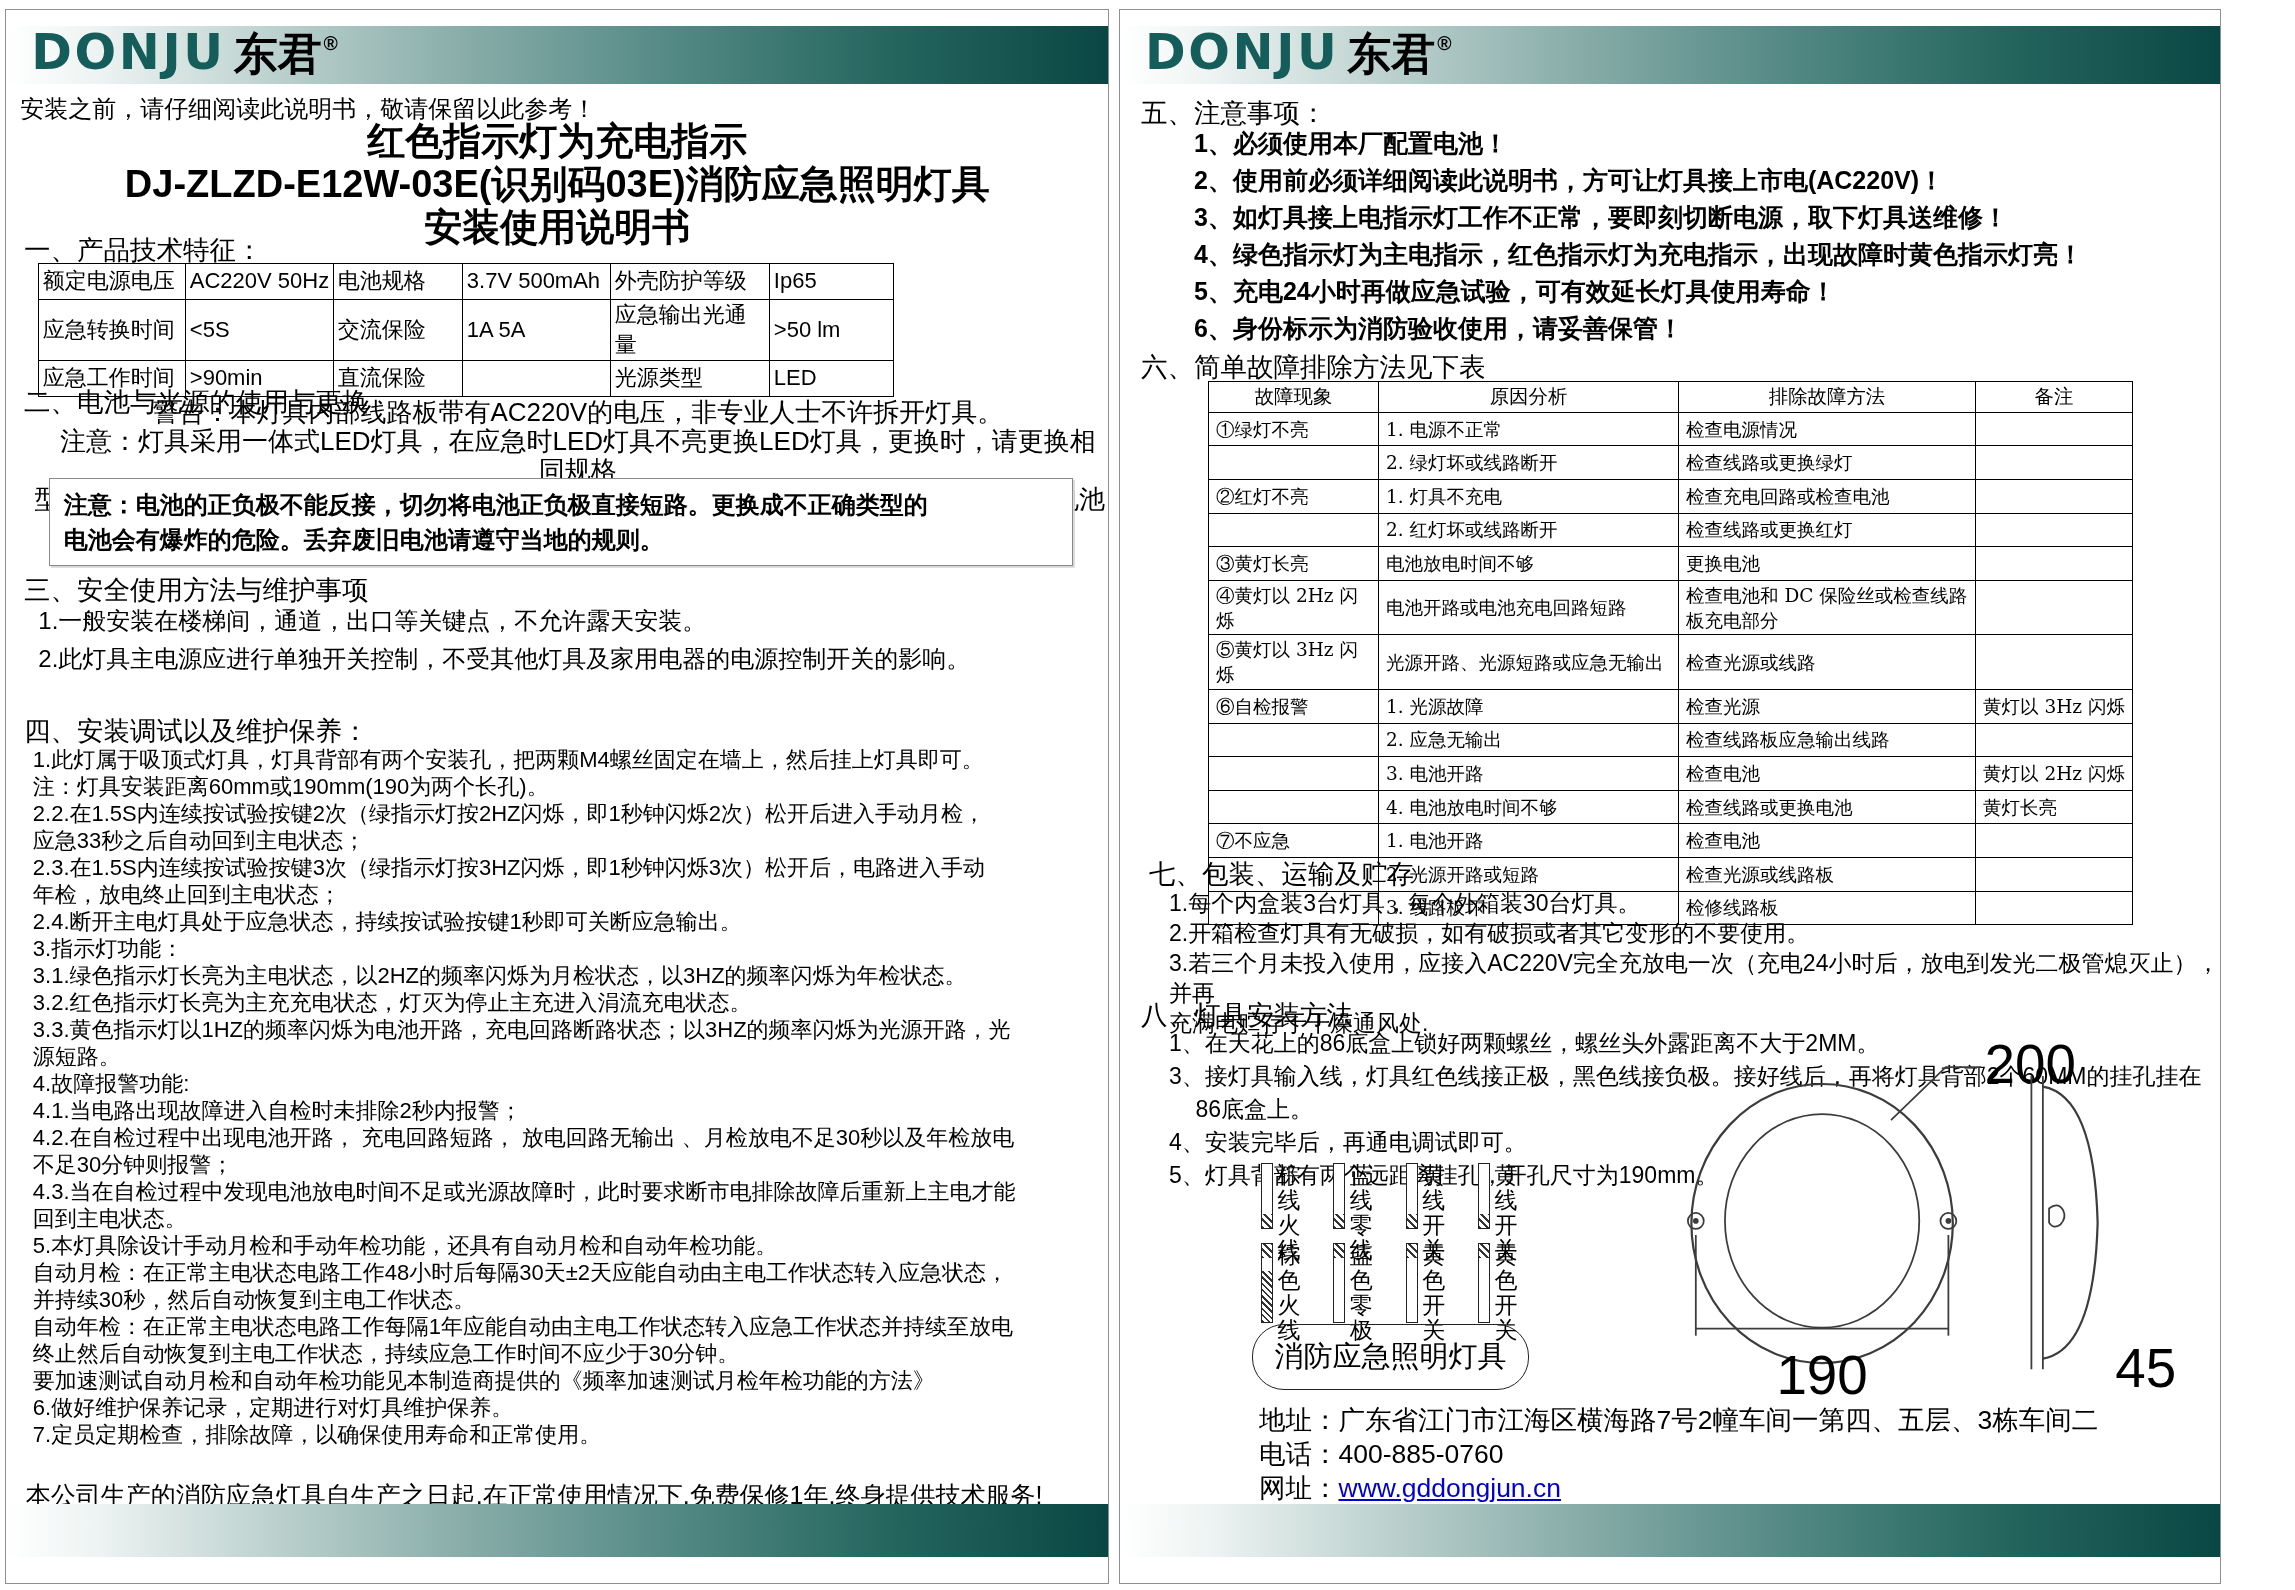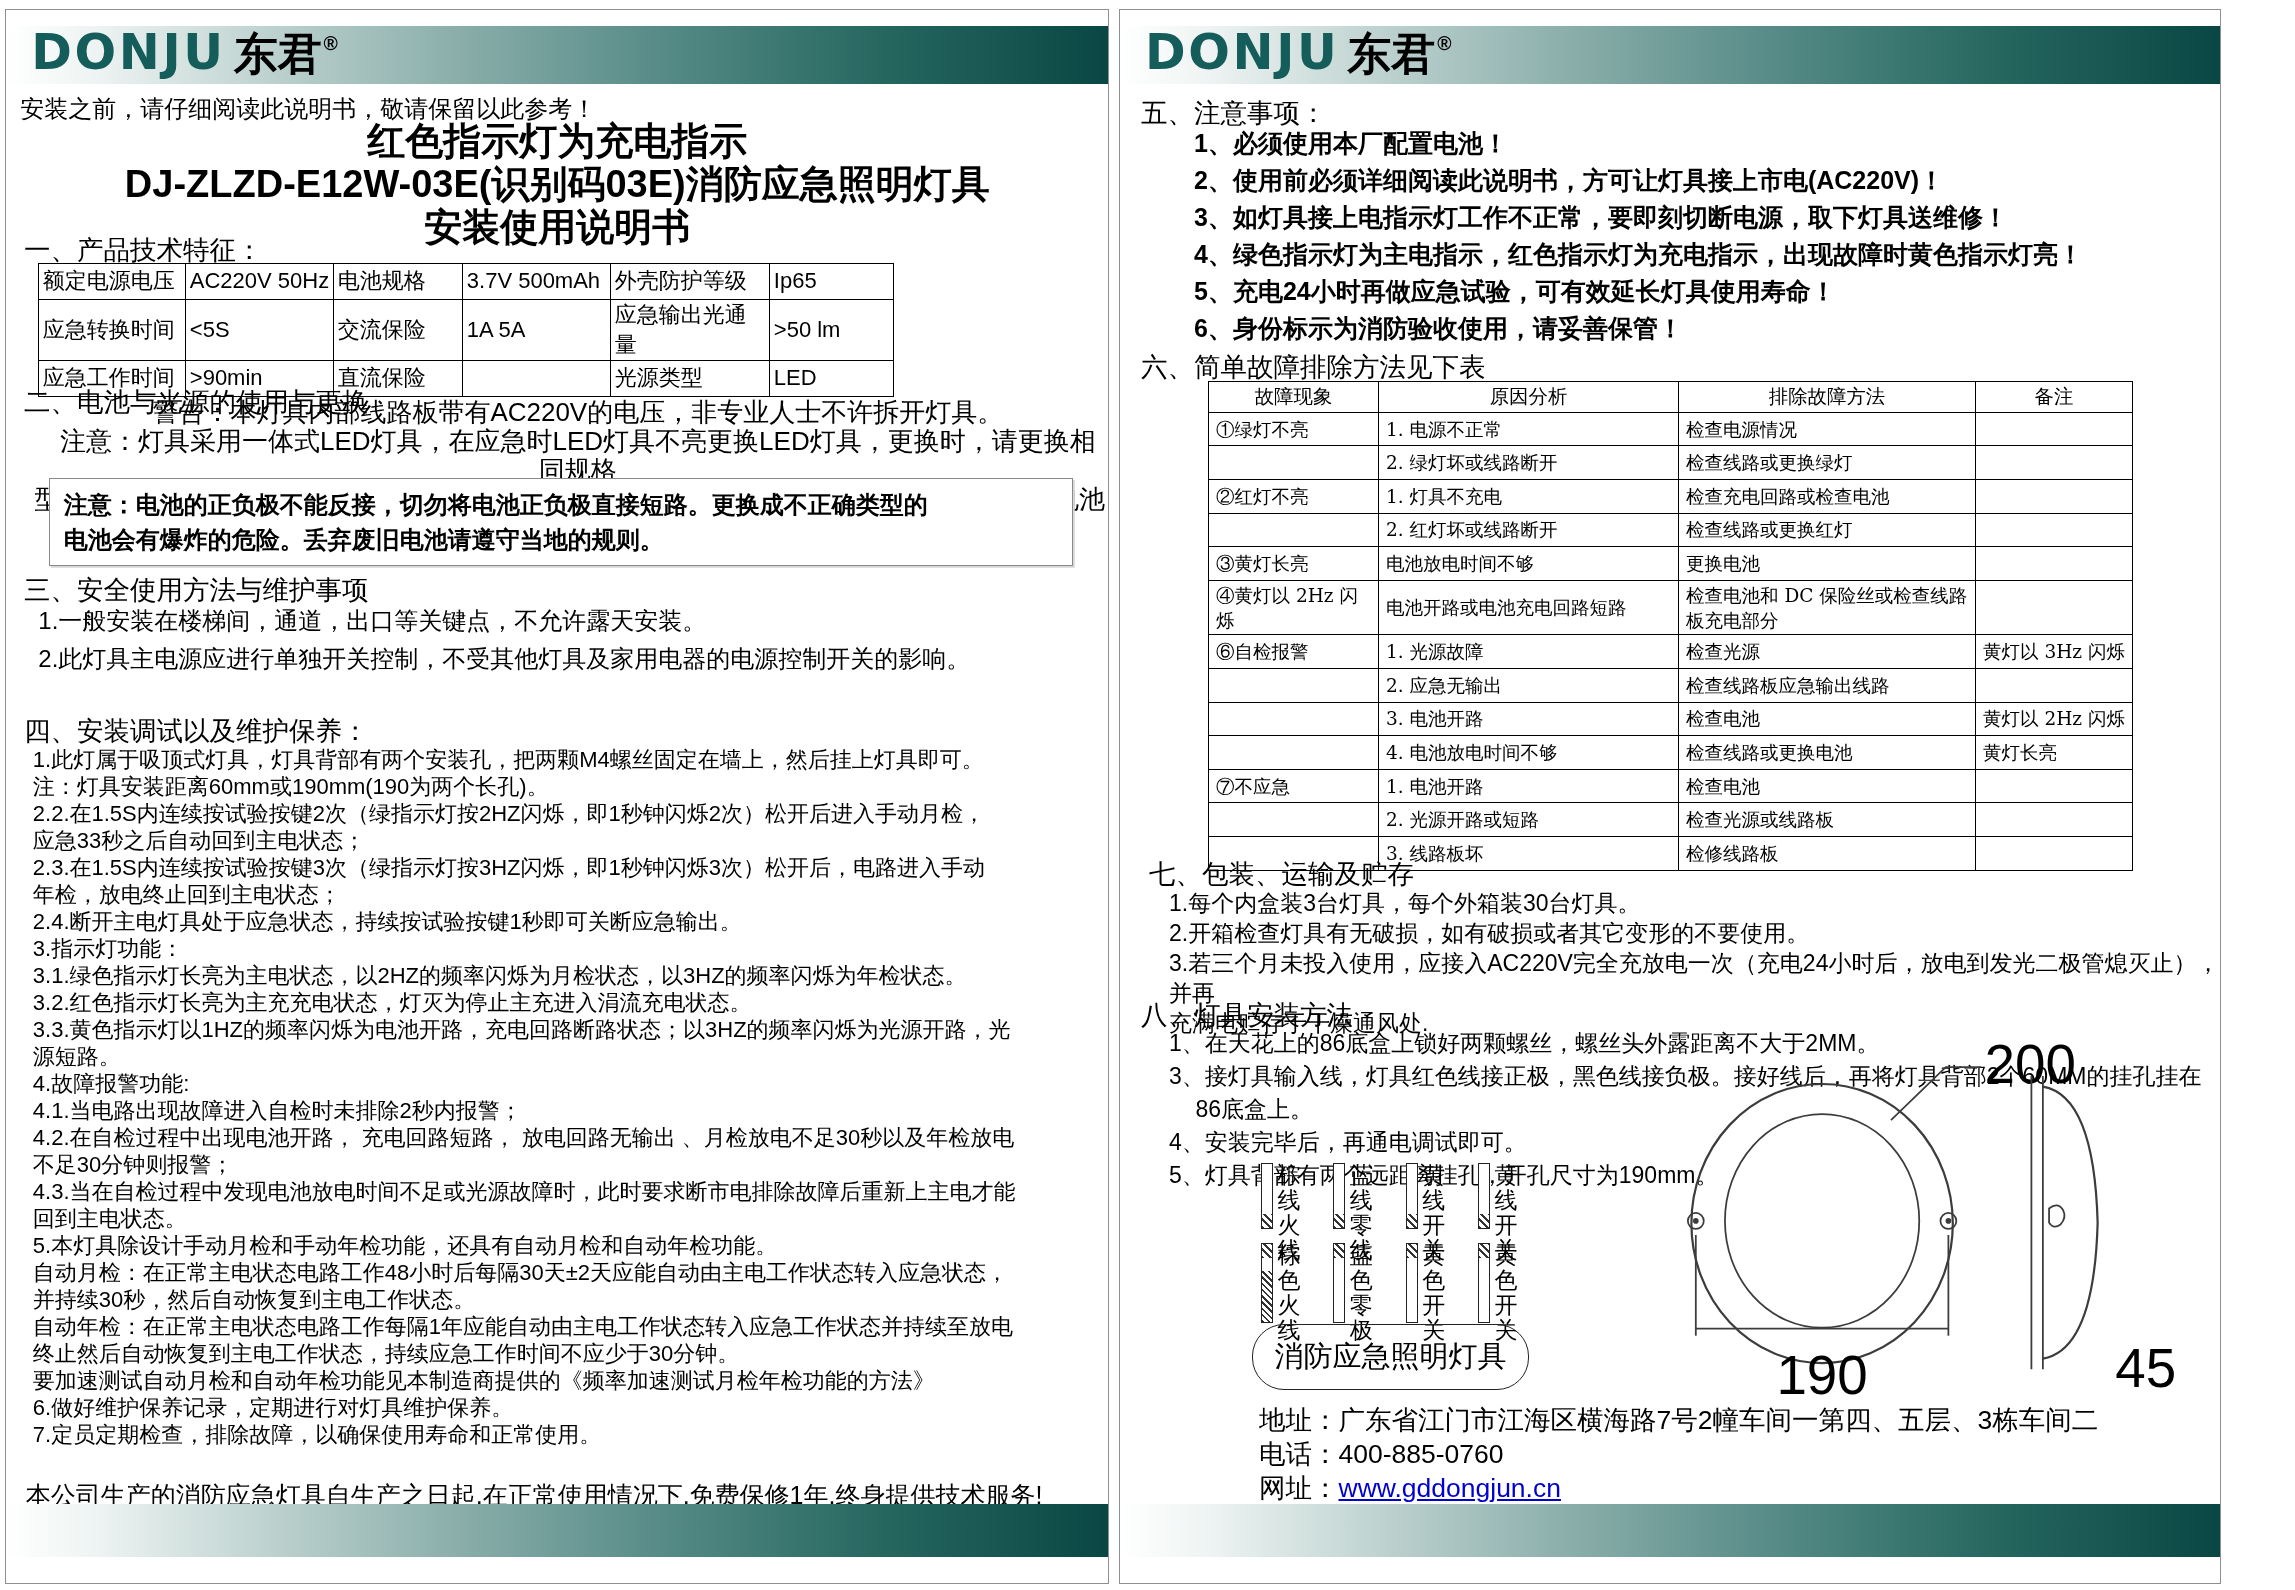--- a/index.html
+++ b/index.html
@@ -264,20 +264,26 @@
           <td>更换电池</td>
           <td></td>
         </tr>
         <tr class="grp">
           <td>④黄灯以 2Hz 闪烁</td>
           <td>电池开路或电池充电回路短路</td>
           <td>检查电池和 DC 保险丝或检查线路板充电部分</td>
           <td></td>
         </tr>
         <tr class="grp">
+          <td>⑤黄灯以 3Hz 闪烁</td>
+          <td>光源开路、光源短路或应急无输出</td>
+          <td>检查光源或线路</td>
+          <td></td>
+        </tr>
+        <tr class="grp">
           <td>⑥自检报警</td>
           <td>1. 光源故障</td>
           <td>检查光源</td>
           <td>黄灯以 3Hz 闪烁</td>
         </tr>
         <tr>
           <td></td>
           <td>2. 应急无输出</td>
           <td>检查线路板应急输出线路</td>
           <td></td>

